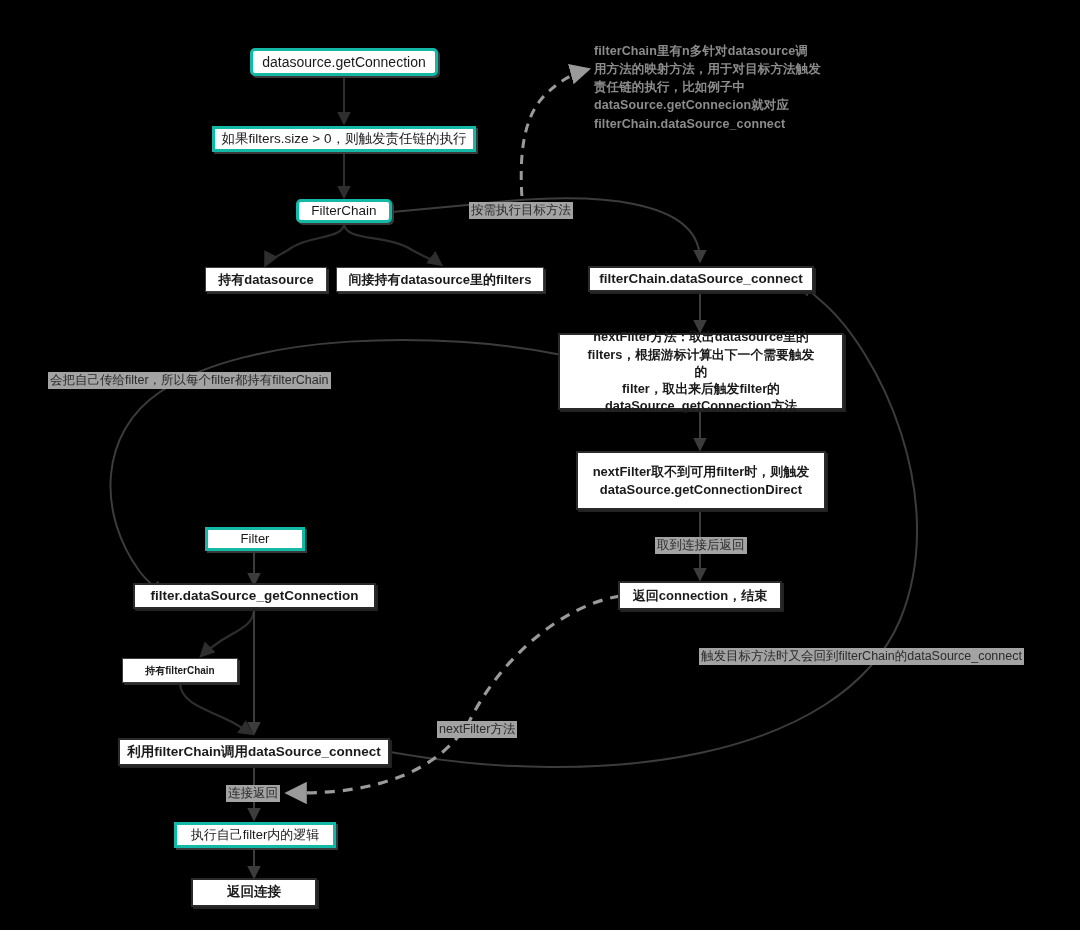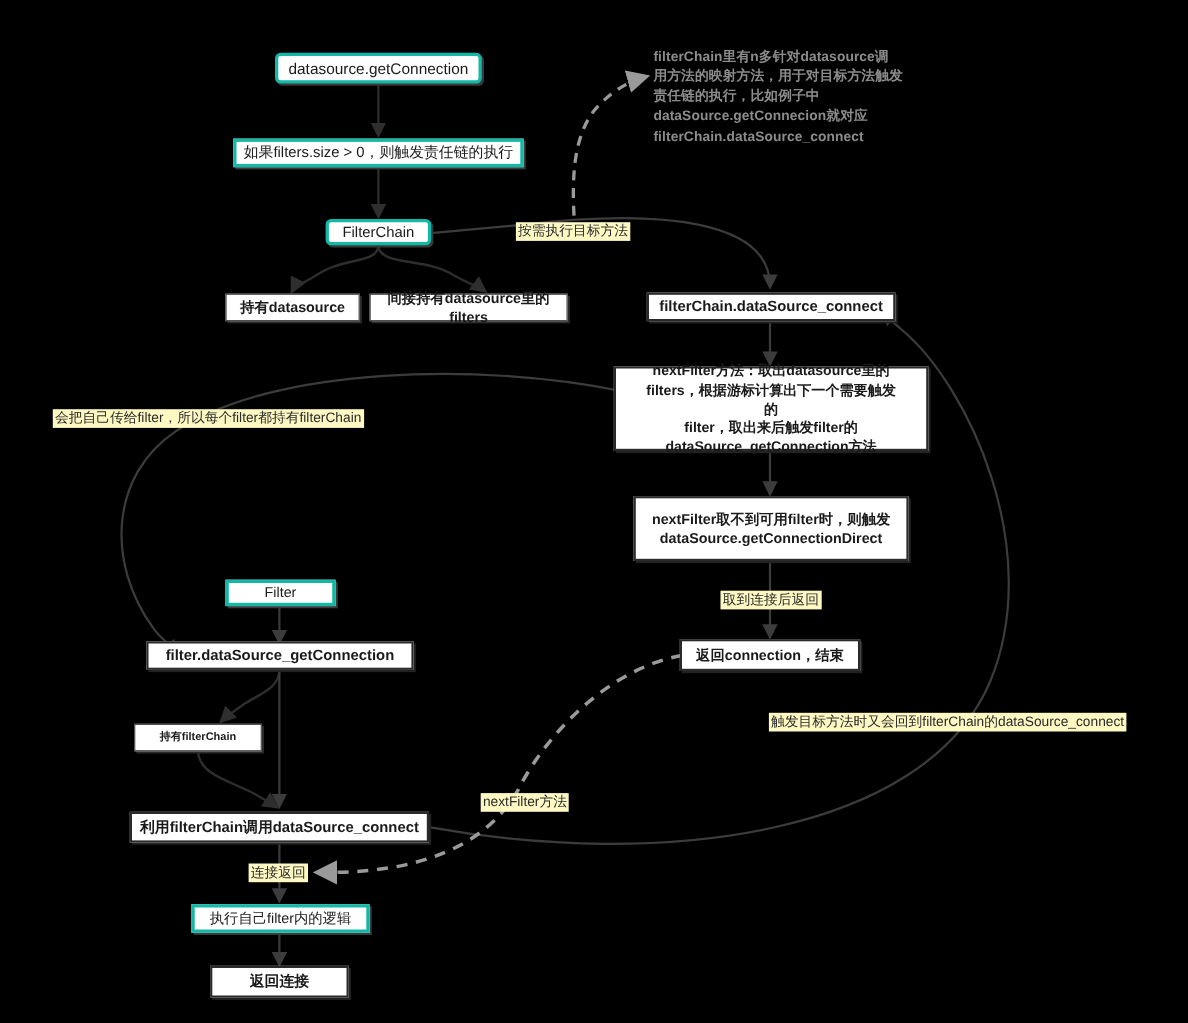--- a/index.html
+++ b/index.html
@@ -50,21 +50,21 @@
     border: 2px solid #2a2a2a;
     box-shadow: 2px 2px 0 0 #222222;
     font-weight: 700;
   }
   .node.rounded {
     border-radius: 5px;
   }
   
   .edge-label {
     position: absolute;
-    background: #fef9c3;
+    background: #a3a3a3;
     color: #2b2b2b;
     font-size: 12.5px;
     line-height: 1.2;
     padding: 1px 2px;
     white-space: nowrap;
     box-sizing: border-box;
   }
   
   .note {
     position: absolute;
@@ -135,21 +135,21 @@
   </svg>
 
   <div class="node rounded thin" style="left:250px; top:48px; width:188px; height:28px; font-size:14px;">datasource.getConnection</div>
 
   <div class="node thin" style="left:212px; top:126px; width:264px; height:26px; font-size:13.5px;">如果filters.size &gt; 0，则触发责任链的执行</div>
 
   <div class="node rounded thin" style="left:296px; top:199px; width:96px; height:24px; font-size:13.5px;">FilterChain</div>
 
   <div class="node" style="left:205px; top:267px; width:122px; height:25px; font-size:13px; font-weight:700;">持有datasource</div>
 
-  <div class="node" style="left:336px; top:267px; width:180px; height:25px; font-size:13px; font-weight:700;">间接持有datasource里的filters</div>
+  <div class="node" style="left:336px; top:267px; width:208px; height:25px; font-size:13px; font-weight:700;">间接持有datasource里的filters</div>
 
   <div class="node strong" style="left:588px; top:266px; width:226px; height:26px; font-size:13.5px;">filterChain.dataSource_connect</div>
 
   <div class="node strong" style="left:558px; top:333px; width:286px; height:77px; font-size:12.8px; padding:4px 22px;">nextFilter方法：取出datasource里的
 filters，根据游标计算出下一个需要触发的
 filter，取出来后触发filter的
 dataSource_getConnection方法</div>
 
   <div class="node strong" style="left:576px; top:451px; width:250px; height:59px; font-size:13px; padding:3px 6px;">nextFilter取不到可用filter时，则触发
 dataSource.getConnectionDirect</div>

